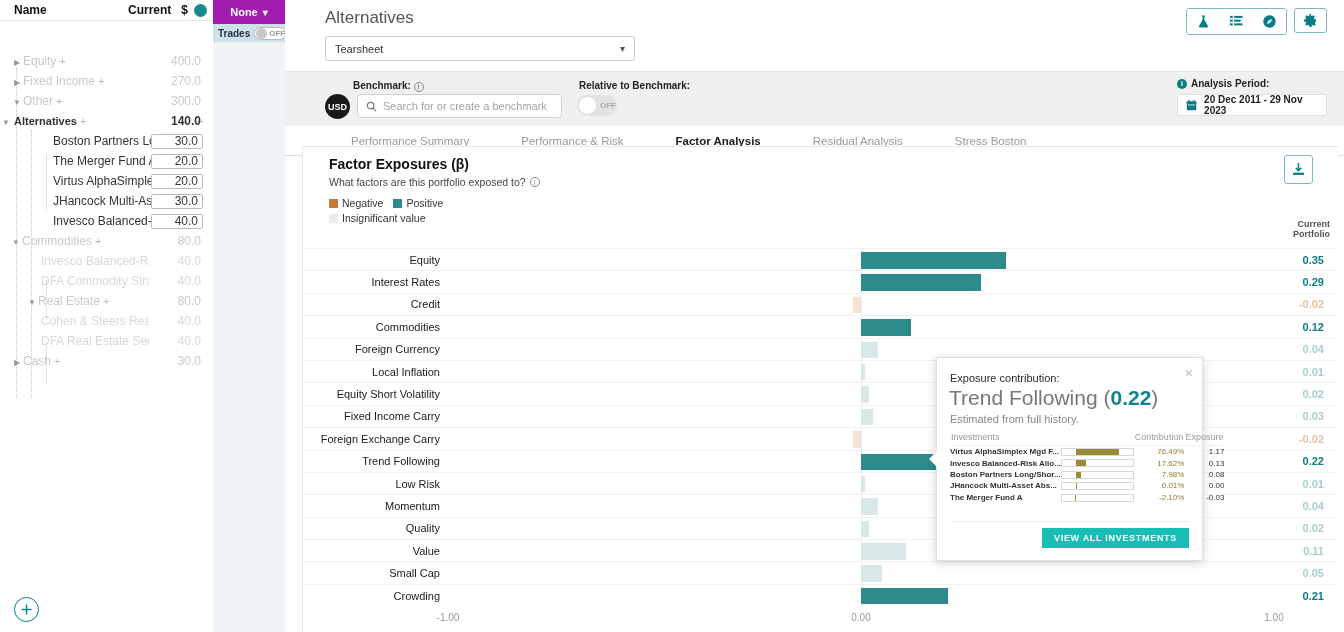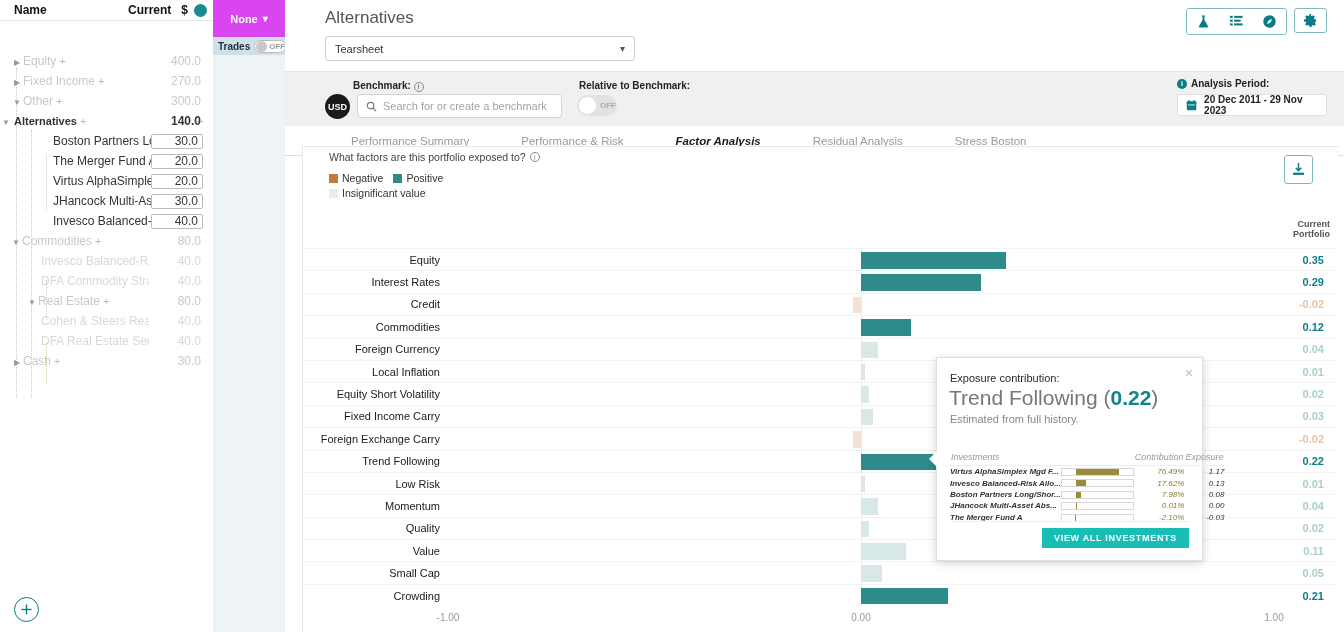--- a/index.html
+++ b/index.html
@@ -59,21 +59,21 @@
     position:absolute; left:14px; bottom:10px;
     width:25px; height:25px; border-radius:50%;
     border:1.5px solid #0b7c86; color:#0b7c86;
     display:flex; align-items:center; justify-content:center;
     font-size:16px; line-height:1;
   }
 
   
   #bluepanel { position:absolute; left:213px; top:0; width:72px; height:632px; background:#eef3f6; }
   #bluehdr {
-    height:37px; background:#d946ef; color:#fff; font-weight:bold;
+    height:24px; background:#a21caf; color:#fff; font-weight:bold;
     display:flex; align-items:center; justify-content:center; gap:5px; font-size:11px;
   }
   #tradesbar {
     height:18px; background:#cfe0ea; display:flex; align-items:center;
     padding-left:5px; gap:4px; font-size:10px; font-weight:bold; color:#234;
   }
   .togg {
     width:34px; height:13px; border-radius:7px; background:#fff;
     border:1px solid #bbb; position:relative; display:flex; align-items:center;
   }
@@ -135,21 +135,21 @@
   }
 
   #tabs {
     height:30px; display:flex; align-items:center; border-bottom:1px solid #ddd;
     padding-left:40px; background:#fff;
   }
   .tab {
     font-size:11.5px; color:#9a9a9a; padding:0 26px; height:30px;
     display:flex; align-items:center;
   }
-  .tab.active { color:#1a1a1a; font-weight:bold; box-shadow:inset 0 -3px 0 #111;font-style:italic; }
+  .tab.active { color:#1a1a1a; font-weight:bold; box-shadow:inset 0 -3px 0 #111; }
 
   #card {
     position:absolute; left:17px; top:146px; right:6px; bottom:0;
     background:#fff; border:1px solid #e8e8e8; border-right:none; border-bottom:none;
   }
   #card-title { font-size:14px; font-weight:bold; color:#111; margin:9px 0 0 26px; }
   #card-sub { font-size:10.5px; color:#444; margin:4px 0 0 26px; display:flex; align-items:center; gap:4px;}
   .info-o {
     width:10px;height:10px;border-radius:50%;border:1px solid #888;color:#888;
     font-size:7px; display:inline-flex;align-items:center;justify-content:center;font-style:normal;
@@ -191,21 +191,21 @@
   #pop-arrow {
     position:absolute; left:-8px; top:92px; width:0;height:0;
     border-top:9px solid transparent; border-bottom:9px solid transparent;
     border-right:9px solid #fff;
   }
   #pop-close { position:absolute; right:9px; top:7px; font-size:14px; color:#bbb; }
   #pop-kicker { margin:14px 0 0 13px; font-size:11px; font-weight:normal; color:#2a2a2a; }
   #pop-title { margin:2px 0 0 12px; font-size:21px; color:#777; font-weight:normal; }
   #pop-title b { color:#12848c; font-weight:bold; }
   #pop-note { margin:3px 0 0 13px; font-size:11px; color:#888; }
-  #pop-tbl { margin:26px 13px 0 13px; width:241px; border-collapse:collapse;font-style:italic; }
+  #pop-tbl { margin:6px 13px 0 13px; width:241px; border-collapse:collapse; }
   #pop-tbl th {
     font-size:9px; color:#999; font-weight:normal; text-align:right;
     padding-bottom:3px; border-bottom:1px solid #eee;
   }
   #pop-tbl th.l { text-align:left; }
   #pop-tbl td { font-size:8px; font-weight:bold; color:#333; padding:1.2px 0; text-align:right;}
   #pop-tbl td.l { text-align:left; white-space:nowrap; }
   #pop-tbl td.c { color:#8a7b2e; font-weight:normal; }
   #pop-tbl td.e { color:#333; font-weight:normal; }
   .minibar {
@@ -413,20 +413,21 @@
 
   <div id="tabs">
       <div class="tab">Performance Summary</div>
       <div class="tab">Performance &amp; Risk</div>
       <div class="tab active">Factor Analysis</div>
       <div class="tab">Residual Analysis</div>
       <div class="tab">Stress Boston</div>
     </div>
 
   <div id="card">
+    <div id="card-title">Factor Exposures (β)</div>
     <div id="card-sub">
       <span>What factors are this portfolio exposed to?</span>
       <i class="info-o">i</i>
     </div>
     <div id="dlbtn">
       <svg width="15" height="15" viewBox="0 0 16 16">
         <path d="M8 1v7.2M5 6.2 8 9.3l3-3.1" stroke="#0b7c86" stroke-width="1.6" fill="none"></path>
         <path d="M2.2 11.4h11.6v2.4H2.2z" fill="#0b7c86"></path>
       </svg>
     </div>

